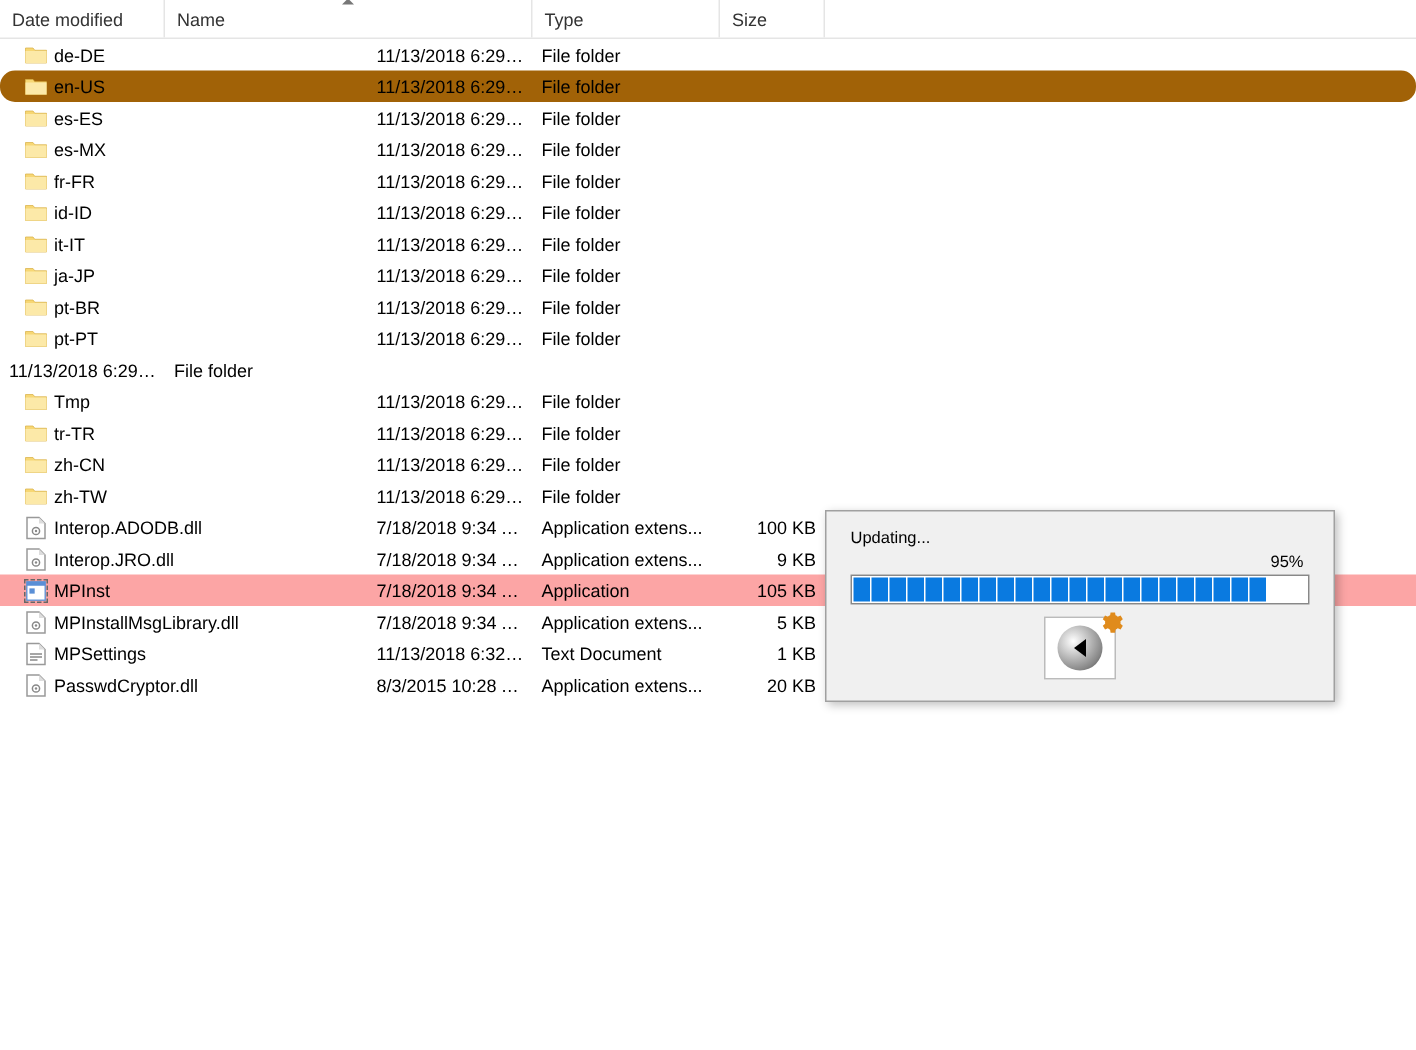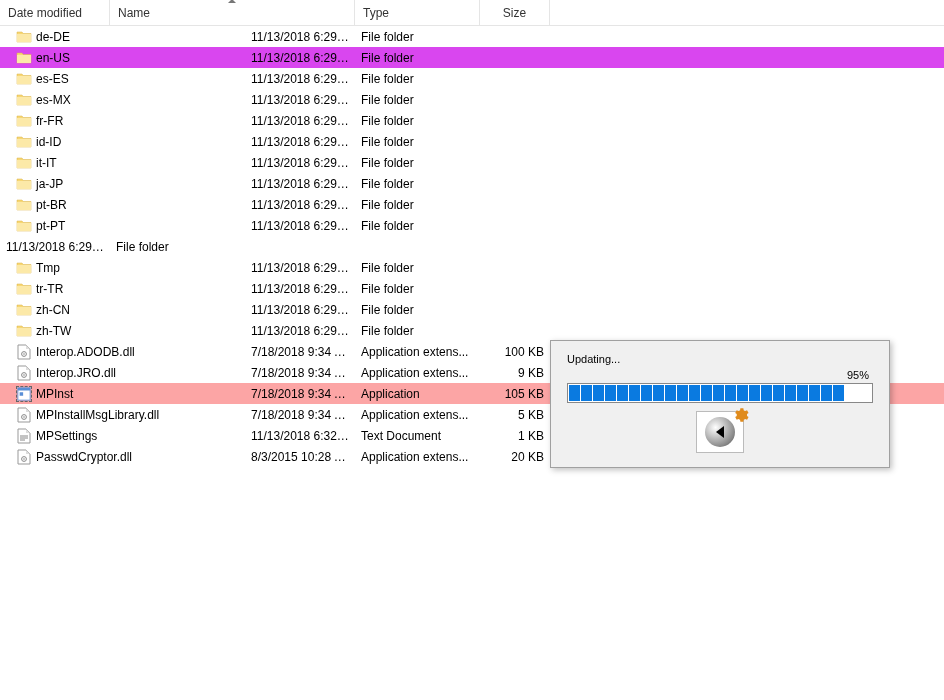--- a/index.html
+++ b/index.html
@@ -38,28 +38,28 @@
       left: 50%;
       transform: translateX(-50%);
       width: 0; height: 0;
       border-left: 4px solid transparent;
       border-right: 4px solid transparent;
       border-bottom: 4px solid #777;
     }
     .col-name { width: 245px; }
     .col-date { width: 110px; }
     .col-type { width: 125px; }
-    .col-size { width: 70px; text-align: right; justify-content: center;}
+    .col-size { width: 70px; text-align: right; justify-content: flex-start;}
     .file-row {
       display: flex;
       height: 21px;
       align-items: center;
       padding: 0;
     }
-    .file-row.hovered { background: #d946ef; }
+    .file-row.hovered { background: #a16207; border-radius: 10px; }
     .file-row.selected { background: #fca5a5; }
     .cell {
       padding: 0 6px;
       white-space: nowrap;
       overflow: hidden;
       text-overflow: ellipsis;
       color: #000;
     }
     .cell.name-cell { width: 245px; display: flex; align-items: center; gap: 4px; padding-left: 16px;}
     .cell.date-cell { width: 110px; color: #000;}

